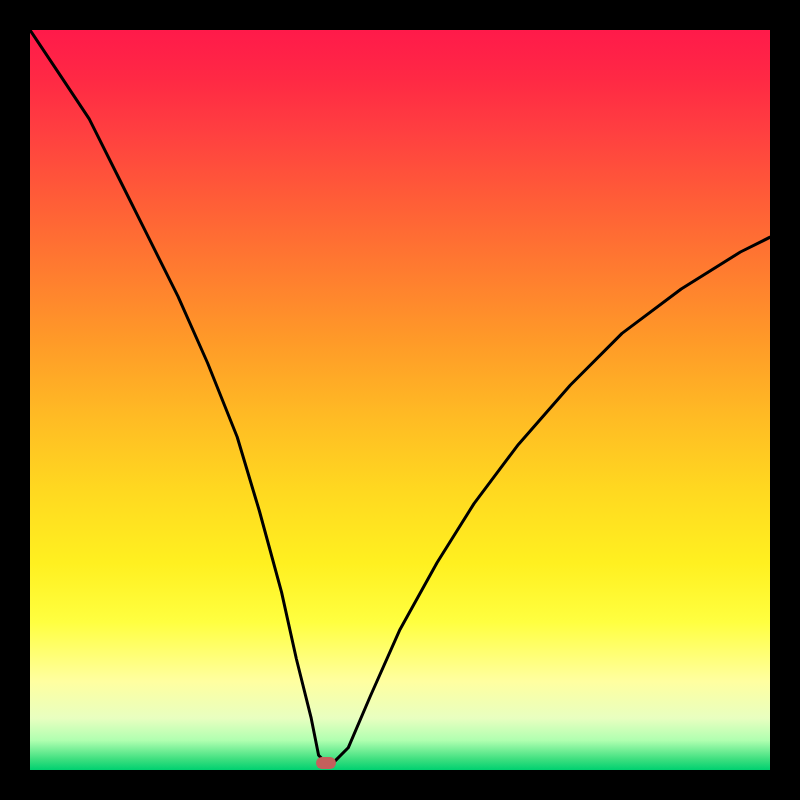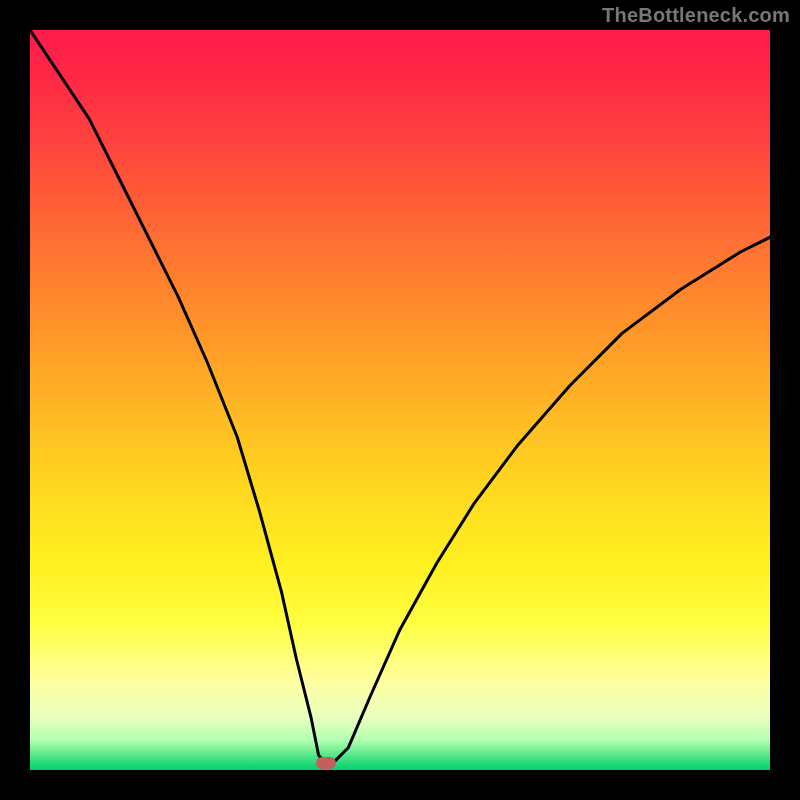--- a/index.html
+++ b/index.html
@@ -86,14 +86,13 @@
   <div class="plot-area">
     <div class="gradient"></div>
 
     <svg class="curve-svg" viewBox="0 0 740 740" preserveAspectRatio="none">
       <polyline id="curve-poly" fill="none" stroke="#000" stroke-width="3" stroke-linejoin="round" stroke-linecap="round" points="0.0,0.0 29.6,44.4 59.2,88.8 88.8,148.0 118.4,207.2 148.0,266.4 177.6,333.0 207.2,407.0 229.4,481.0 251.6,562.4 266.4,629.0 281.2,688.2 288.6,725.2 296.0,732.6 303.4,732.6 318.2,717.8 340.4,666.0 370.0,599.4 407.0,532.8 444.0,473.6 488.4,414.4 540.2,355.2 592.0,303.4 651.2,259.0 710.4,222.0 740.0,207.2"></polyline>
     </svg>
 
     <div id="marker" class="marker" style="left: 296px; top: 732.6px; background: rgb(196, 96, 92);"></div>
   </div>
 
-  <div class="watermark">TheBottleneck.com</div>
 </div>
 
 </body></html>

